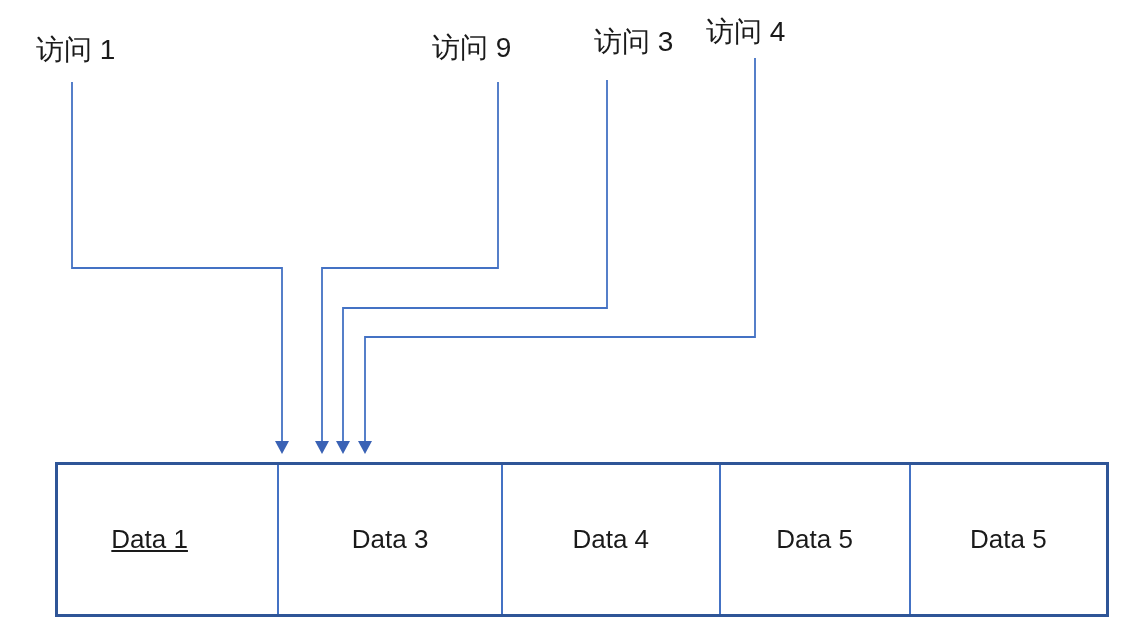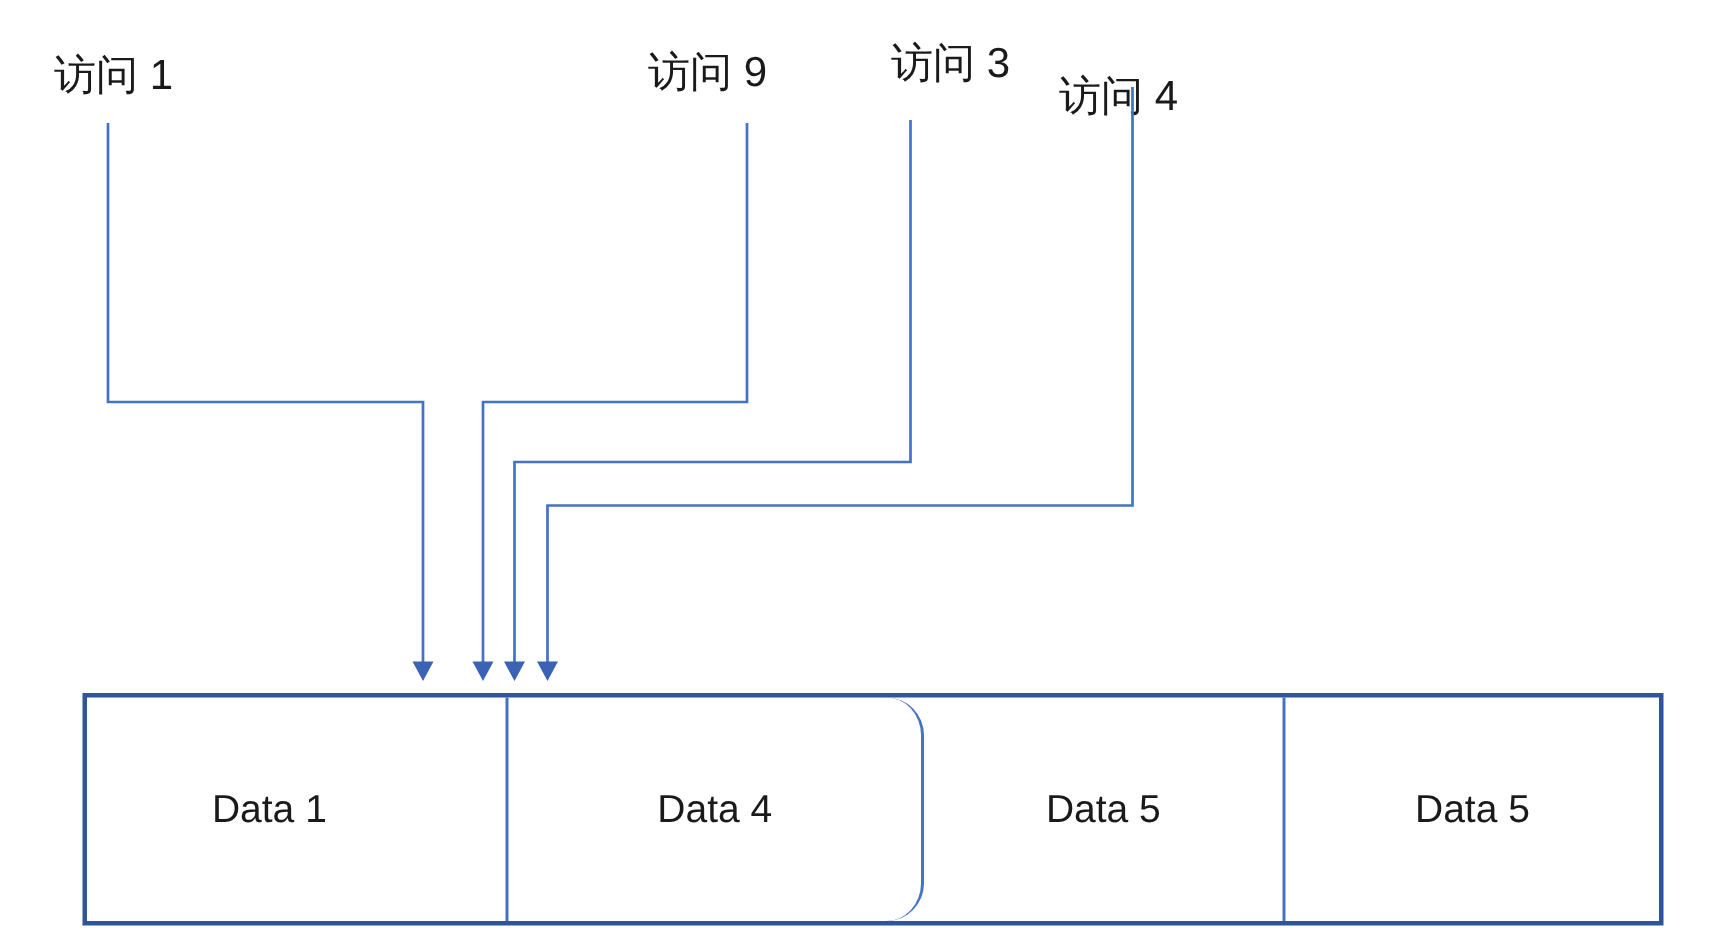--- a/index.html
+++ b/index.html
@@ -18,21 +18,21 @@
   .access-label {
     position: absolute;
     font-size: 28px;
     line-height: 1.2;
     color: var(--label-text, #1a1a1a);
     white-space: nowrap;
   }
   .access-label.l1 { left: 36px;  top: 33px; text-align: center; }
   .access-label.l2 { left: 432px; top: 31px; }
   .access-label.l3 { left: 556px; top: 25px; margin-left: 38px; }
-  .access-label.l4 { left: 706px; top: 15px; margin-top: 32px; }
+  .access-label.l4 { left: 706px; top: 15px; }
 
   .connector-layer {
     position: absolute;
     left: 0; top: 0;
     width: 1142px;
     height: 622px;
     pointer-events: none;
   }
   .connector-layer path {
     fill: none;
@@ -62,29 +62,29 @@
     align-items: center;
     justify-content: center;
     box-sizing: border-box;
     border-right: 2px solid var(--cell-divider, #4472C4);
     min-width: 0;
   }
   .cell:last-child { border-right: none; }
   .cell-1 { flex: 183 0 0; }
   .cell-2 { flex: 185 0 0; }
   .cell-3 { flex: 185 0 0; }
-  .cell-4 { flex: 180 0 0; border-radius: 25px; }
+  .cell-4 { flex: 180 0 0; }
   .cell-5 { flex: 157 0 0; }
   .cell-6 { flex: 163 0 0; }
   .cell-label {
     font-size: 26px;
     color: var(--label-text, #1a1a1a);
     white-space: nowrap;
   }
-  .cell-1 .cell-label { transform: translateX(-18px); }
+  .cell-1 .cell-label { transform: translateX(-18px); text-decoration: underline; }
 </style>
 </head>
 <body>
 
 <div class="canvas">
 
   <div class="access-label l1">访问 1</div>
   <div class="access-label l2">访问 9</div>
   <div class="access-label l3">访问 3</div>
   <div class="access-label l4">访问 4</div>
@@ -105,20 +105,23 @@
     <g>
       <path d="M755 58 L755 337 L365 337 L365 442"></path>
       <polygon points="358,441 372,441 365,454"></polygon>
     </g>
   </svg>
 
   <div class="data-row">
     <div class="cell cell-1">
       <span class="cell-label">Data 1</span>
     </div>
+    <div class="cell cell-3">
+      <span class="cell-label">Data 3</span>
+    </div>
     <div class="cell cell-4">
       <span class="cell-label">Data 4</span>
     </div>
     <div class="cell cell-5">
       <span class="cell-label">Data 5</span>
     </div>
     <div class="cell cell-6">
       <span class="cell-label">Data 5</span>
     </div>
   </div>

